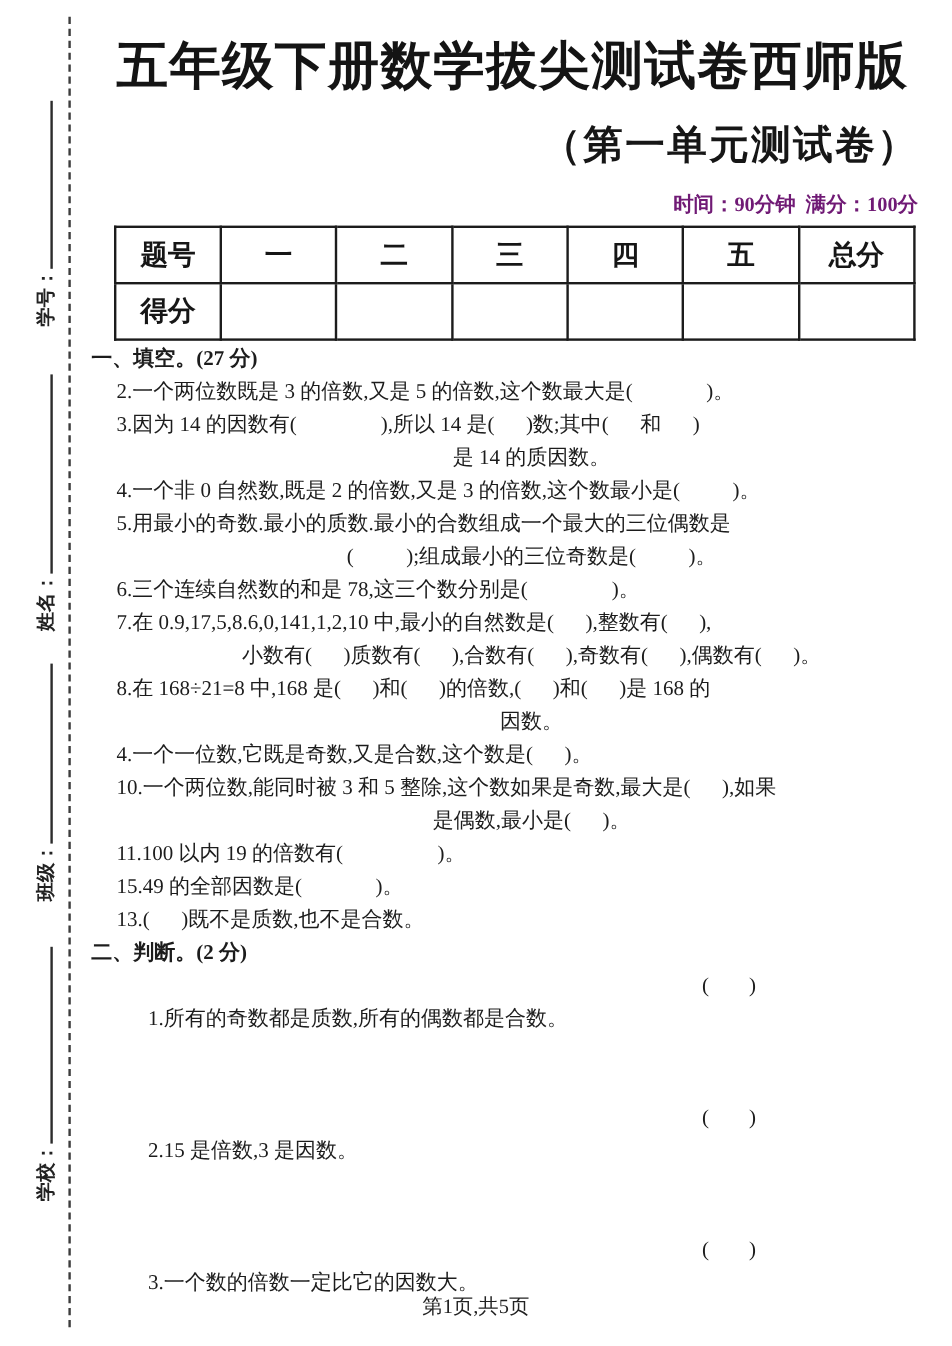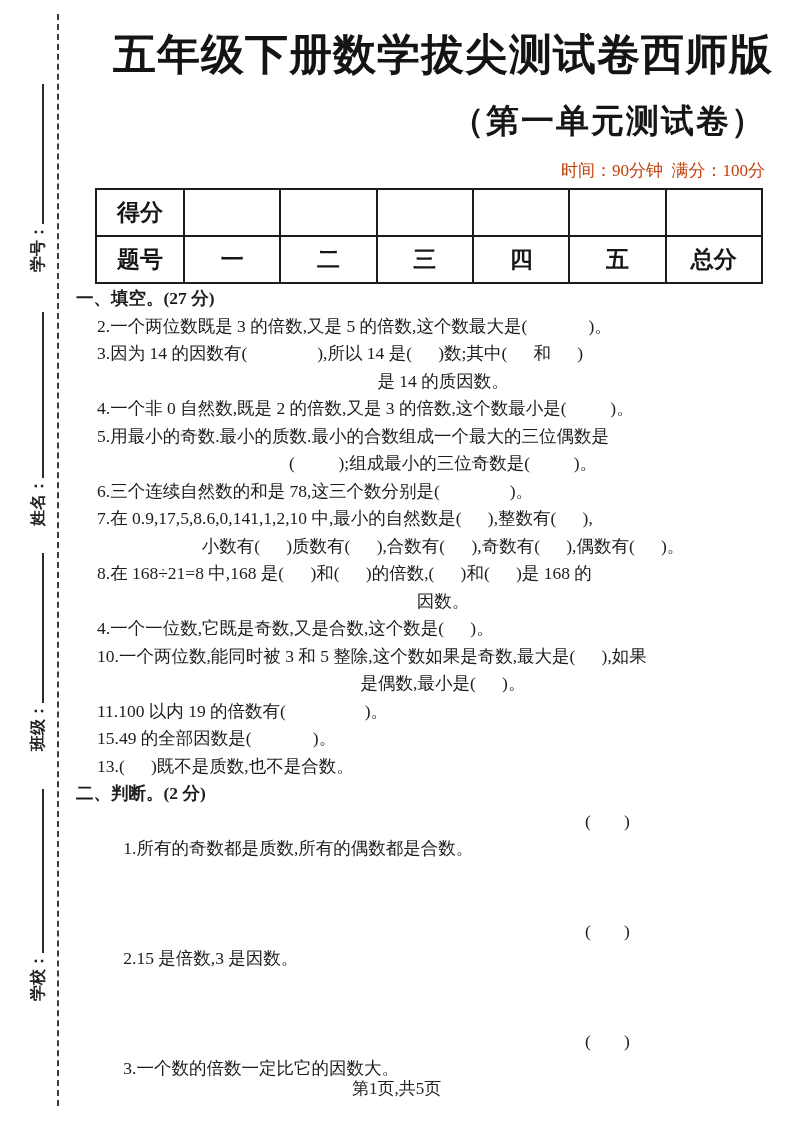--- a/index.html
+++ b/index.html
@@ -32,35 +32,35 @@
     border-bottom: 2px solid #2c2c2c;
     height: 12px;
   }
   .sf-xuehao { left: 27px; top: 272px; width: 188px; }
   .sf-xingming { left: 27px; top: 526px; width: 214px; }
   .sf-banji { left: 27px; top: 751px; width: 198px; }
   .sf-xuexiao { left: 27px; top: 1001px; width: 212px; }
 
   
   .title {
-    position: absolute; left: 104px; top: 26px; width: 678px;
+    position: absolute; left: 88px; top: 26px; width: 678px;
     text-align: center;
     font-size: 43px; font-weight: 700; letter-spacing: 1px;
     color: #141414;
   }
   .subtitle {
     position: absolute; left: 88px; top: 99px; width: 678px;
     text-align: right;
     font-size: 33px; font-weight: 700; letter-spacing: 2px;
     color: #161616;
   }
   .exam-info {
     position: absolute; left: 88px; top: 159px; width: 677px;
     text-align: right;
-    font-size: 17px; font-weight: 400; color: #c2410c;
+    font-size: 17px; font-weight: 700; color: #701a75;
     white-space: pre;
   }
 
   
   table.score-table {
     position: absolute; left: 95px; top: 188px; width: 668px;
     border-collapse: collapse; table-layout: fixed;
   }
   table.score-table td {
     border: 2px solid #1c1c1c;
@@ -120,36 +120,36 @@
       <col class="c0">
         <col>
         <col>
         <col>
         <col>
         <col>
         <col>
     </colgroup>
     <tbody>
       <tr>
+        <td>题号</td>
+        <td>一</td>
+        <td>二</td>
+        <td>三</td>
+        <td>四</td>
+        <td>五</td>
+        <td>总分</td>
+      </tr>
+      <tr>
         <td>得分</td>
         <td></td>
         <td></td>
         <td></td>
         <td></td>
         <td></td>
         <td></td>
-      </tr>
-      <tr>
-        <td>题号</td>
-        <td>一</td>
-        <td>二</td>
-        <td>三</td>
-        <td>四</td>
-        <td>五</td>
-        <td>总分</td>
       </tr>
     </tbody>
   </table>
 
   <div class="content">
     <div class="row h">一、填空。(27 分)</div>
     <div class="row q">2.一个两位数既是 3 的倍数,又是 5 的倍数,这个数最大是(              )。</div>
     <div class="row q">3.因为 14 的因数有(                ),所以 14 是(      )数;其中(      和      )</div>
     <div class="row c">是 14 的质因数。</div>
     <div class="row q">4.一个非 0 自然数,既是 2 的倍数,又是 3 的倍数,这个数最小是(          )。</div>

